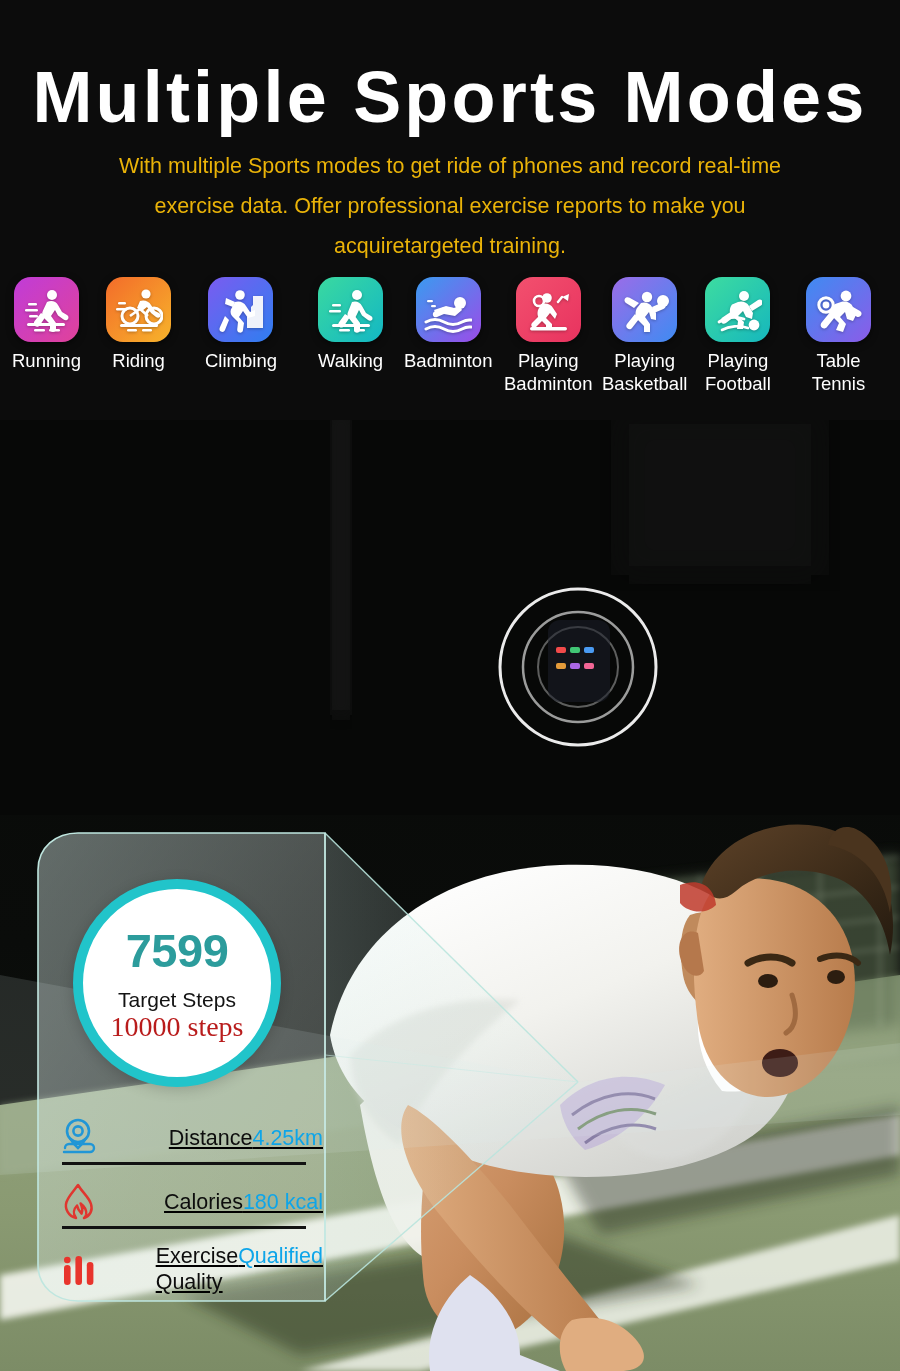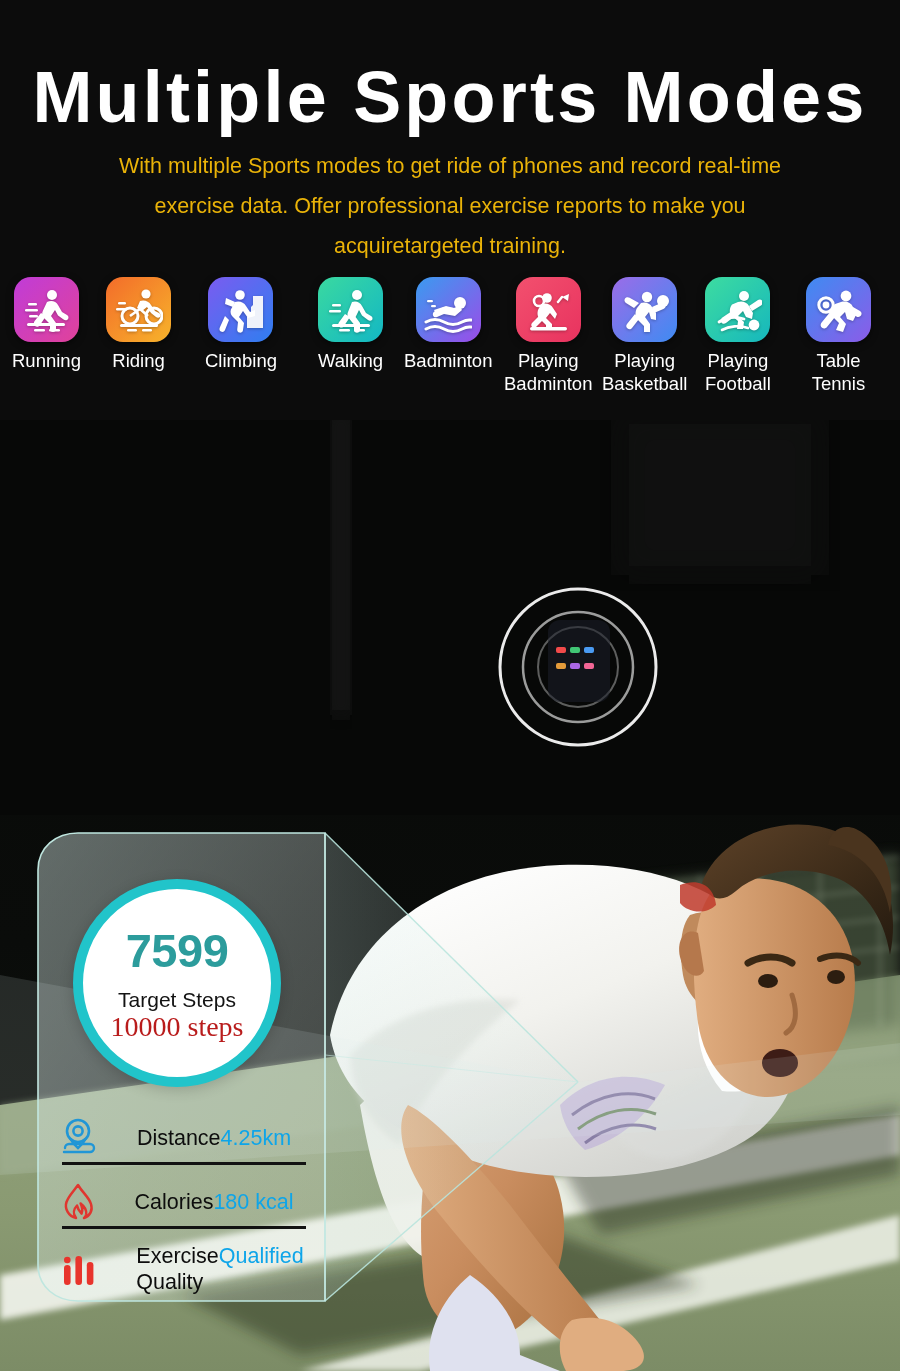--- a/index.html
+++ b/index.html
@@ -59,21 +59,21 @@
     box-shadow: 0 3px 14px rgba(0,0,0,0.18);
   }
   .ring-value { font-size: 47px; font-weight: bold; color: #2c9c9c; line-height: 50px; letter-spacing: -0.5px; }
   .ring-label { font-size: 21px; color: #131313; line-height: 28px; margin-top: 10px; }
   .ring-sub { font-size: 28px; color: #b91c1c; line-height: 26px; font-family: Liberation Serif, serif; }
 
   
   .stat-row { position: absolute; left: 55px; width: 268px; display: flex; align-items: center; }
   .stat-ico { width: 46px; height: 46px; flex: 0 0 46px; display: flex; align-items: center; justify-content: center; }
   .stat-ico svg { display: block; }
-  .stat-text { flex: 1 1 auto; display: flex; justify-content: center; align-items: baseline; padding-left: 4px; }
+  .stat-text { flex: 1 1 auto; display: flex; justify-content: flex-end; align-items: baseline; padding-left: 4px; text-decoration: underline; }
   .stat-name { font-size: 21.5px; color: #0d0d0d; line-height: 26px; white-space: pre-line; }
   .stat-val { font-size: 21.5px; color: #0ea5e9; line-height: 26px; white-space: nowrap; }
   .divider { position: absolute; left: 62px; width: 244px; height: 2.5px; background: #121212; }
 </style>
 </head>
 <body>
 
 <div id="page">
 
   <div class="photo">

